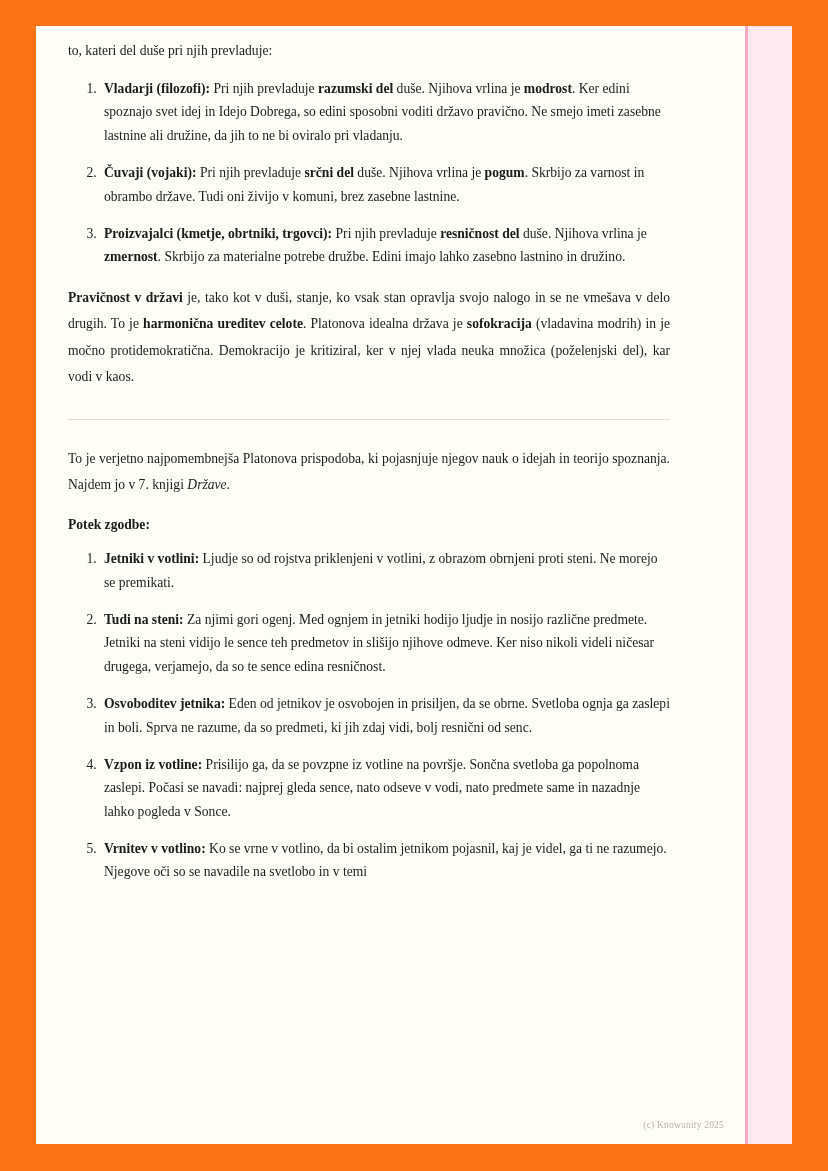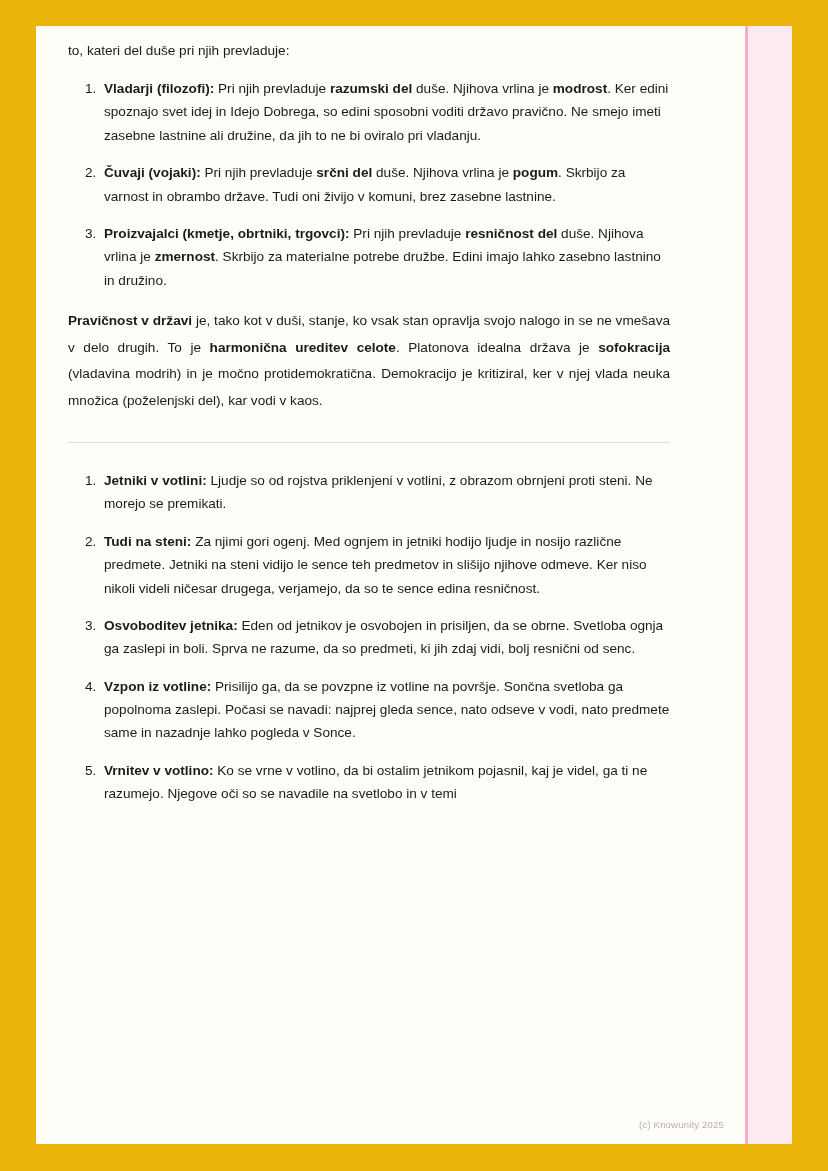--- a/index.html
+++ b/index.html
@@ -9,22 +9,23 @@
   }
   body {
     width: 828px;
     height: 1171px;
     font-family: "Liberation Sans", sans-serif;
   }
   .page {
     position: relative;
     width: 828px;
     height: 1171px;
-    background: #eab308;
+    background: #f97316;
     box-sizing: border-box;
+    font-family: Liberation Serif, serif;
   }
   .sheet {
     position: absolute;
     left: 36px;
     top: 26px;
     width: 756px;
     height: 1118px;
     background: #fffdf8;
     box-sizing: border-box;
     overflow: hidden;
@@ -130,21 +131,23 @@
           <li><strong>Vladarji (filozofi):</strong> Pri njih prevladuje <strong>razumski del</strong> duše. Njihova vrlina je <strong>modrost</strong>. Ker edini spoznajo svet idej in Idejo Dobrega, so edini sposobni voditi državo pravično. Ne smejo imeti zasebne lastnine ali družine, da jih to ne bi oviralo pri vladanju.</li>
           <li><strong>Čuvaji (vojaki):</strong> Pri njih prevladuje <strong>srčni del</strong> duše. Njihova vrlina je <strong>pogum</strong>. Skrbijo za varnost in obrambo države. Tudi oni živijo v komuni, brez zasebne lastnine.</li>
           <li><strong>Proizvajalci (kmetje, obrtniki, trgovci):</strong> Pri njih prevladuje <strong>resničnost del</strong> duše. Njihova vrlina je <strong>zmernost</strong>. Skrbijo za materialne potrebe družbe. Edini imajo lahko zasebno lastnino in družino.</li>
         </ol>
 
       <p class="para-just" id="justice-paragraph"><strong>Pravičnost v državi</strong> je, tako kot v duši, stanje, ko vsak stan opravlja svojo nalogo in se ne vmešava v delo drugih. To je <strong>harmonična ureditev celote</strong>. Platonova idealna država je <strong>sofokracija</strong> (vladavina modrih) in je močno protidemokratična. Demokracijo je kritiziral, ker v njej vlada neuka množica (poželenjski del), kar vodi v kaos.</p>
 
       <hr class="divider">
 
 
+      <p class="para-just2" id="section-intro">To je verjetno najpomembnejša Platonova prispodoba, ki pojasnjuje njegov nauk o idejah in teorijo spoznanja. Najdem jo v 7. knjigi <em>Države</em>.</p>
 
+      <p class="subhead">Potek zgodbe:</p>
 
       <ol class="num" id="story-list">
           <li><strong>Jetniki v votlini:</strong> Ljudje so od rojstva priklenjeni v votlini, z obrazom obrnjeni proti steni. Ne morejo se premikati.</li>
           <li><strong>Tudi na steni:</strong> Za njimi gori ogenj. Med ognjem in jetniki hodijo ljudje in nosijo različne predmete. Jetniki na steni vidijo le sence teh predmetov in slišijo njihove odmeve. Ker niso nikoli videli ničesar drugega, verjamejo, da so te sence edina resničnost.</li>
           <li><strong>Osvoboditev jetnika:</strong> Eden od jetnikov je osvobojen in prisiljen, da se obrne. Svetloba ognja ga zaslepi in boli. Sprva ne razume, da so predmeti, ki jih zdaj vidi, bolj resnični od senc.</li>
           <li><strong>Vzpon iz votline:</strong> Prisilijo ga, da se povzpne iz votline na površje. Sončna svetloba ga popolnoma zaslepi. Počasi se navadi: najprej gleda sence, nato odseve v vodi, nato predmete same in nazadnje lahko pogleda v Sonce.</li>
           <li><strong>Vrnitev v votlino:</strong> Ko se vrne v votlino, da bi ostalim jetnikom pojasnil, kaj je videl, ga ti ne razumejo. Njegove oči so se navadile na svetlobo in v temi</li>
         </ol>
 
     </div>

